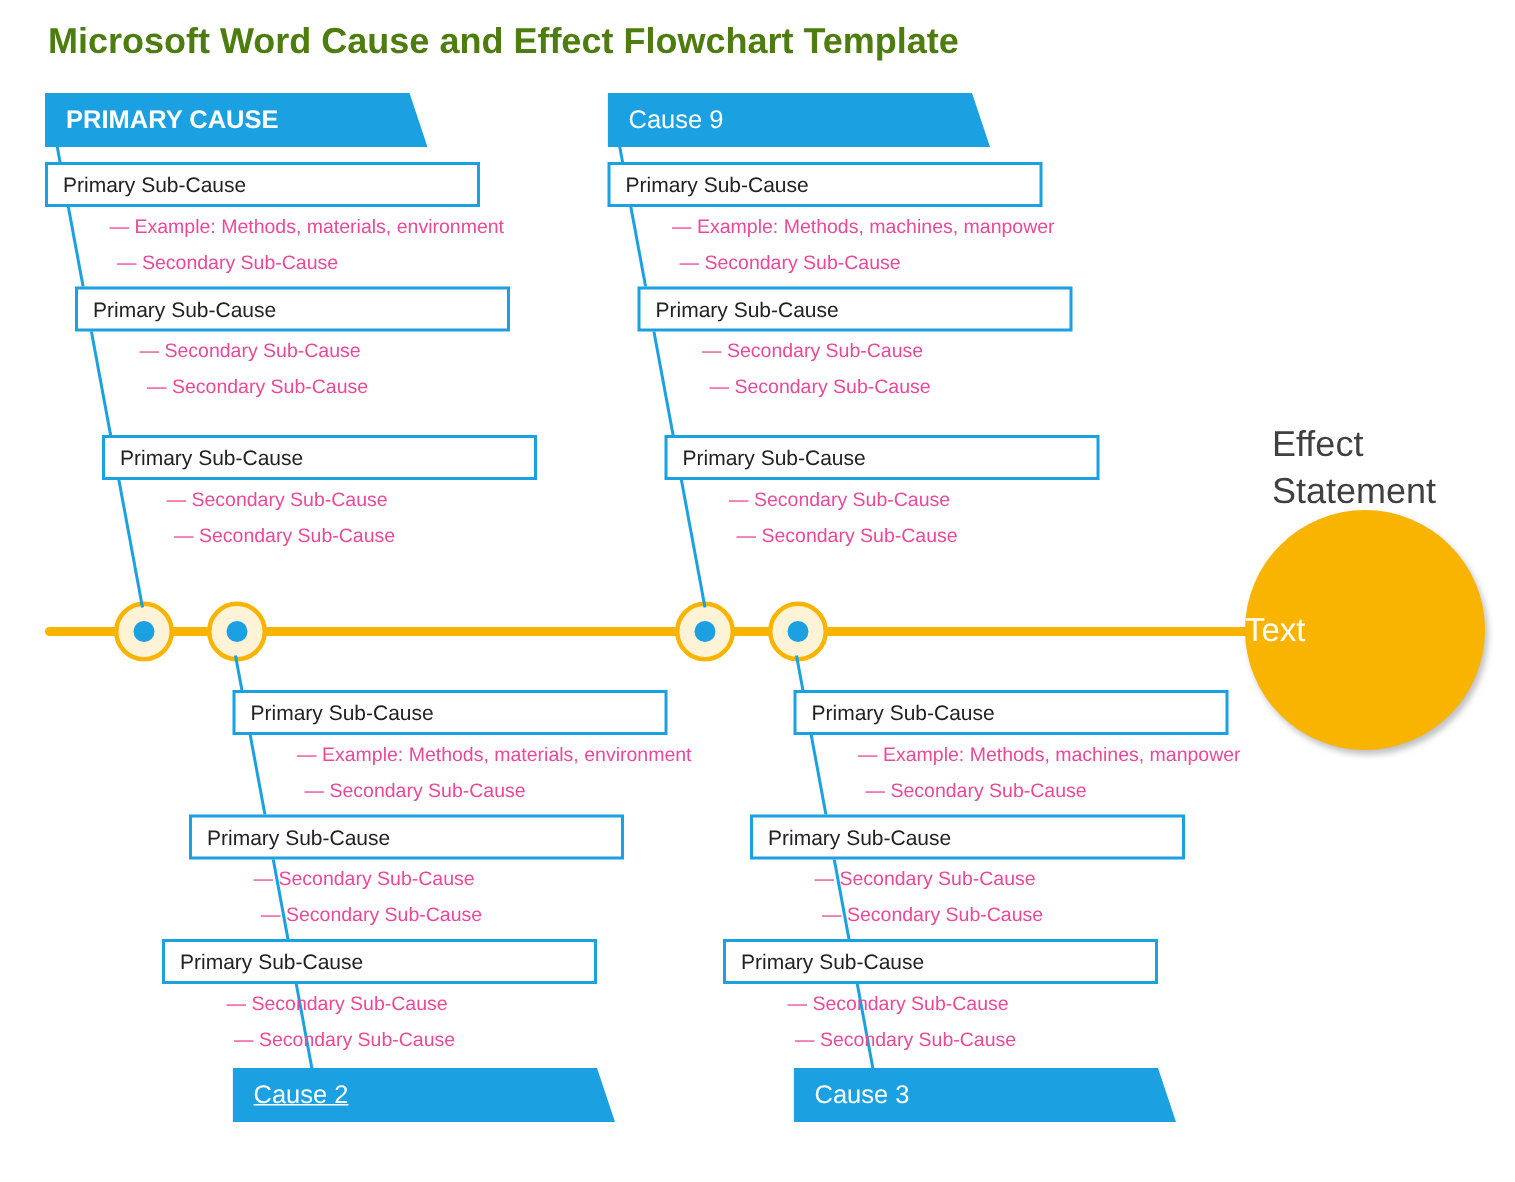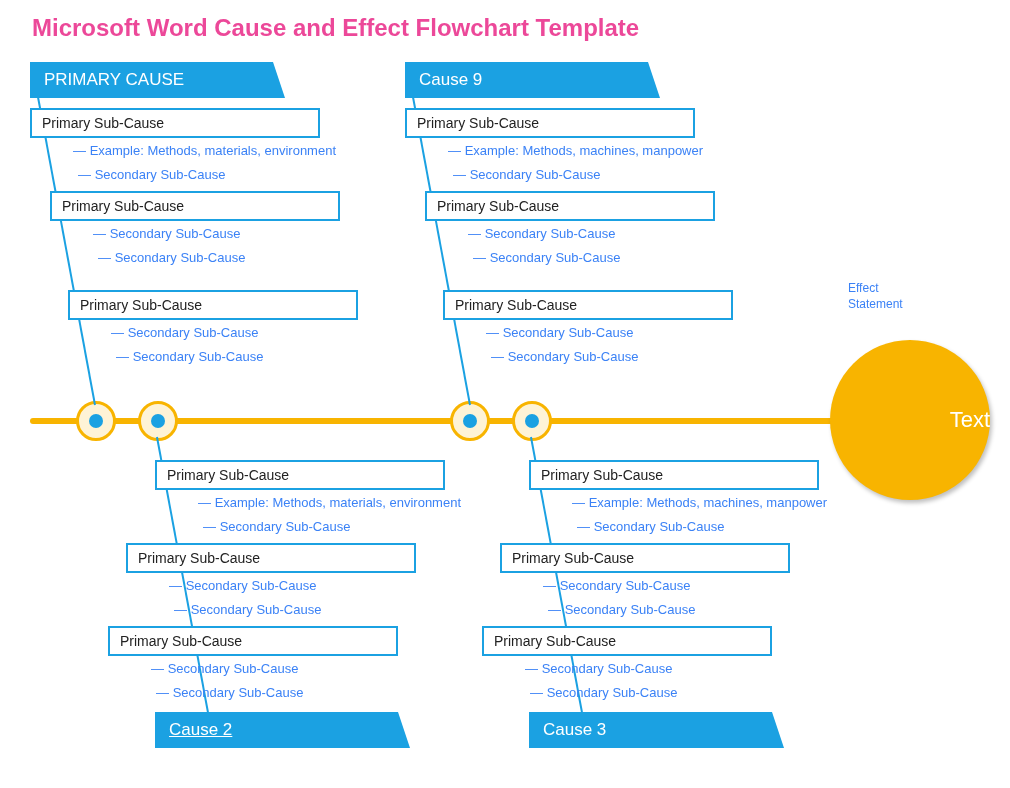--- a/index.html
+++ b/index.html
@@ -10,46 +10,46 @@
   font-family: "Century Gothic", Futura, Verdana, sans-serif;
   position: relative;
   overflow: hidden;
 }
 .title {
   position: absolute;
   top: 14px;
   left: 32px;
   font-size: 24px;
   font-weight: bold;
-  color: #ec4899;
+  color: #4d7c0f;
 }
 .cause-header {
   position: absolute;
   background: #1ba1e2;
   color: white;
   font-size: 17px;
   padding: 8px 14px;
   font-weight: 400;
   clip-path: polygon(0 0, calc(100% - 12px) 0, 100% 100%, 0 100%);
 }
 .cause-header.primary {
-  font-weight: normal;
+  font-weight: bold;
 }
 .subcause-box {
   position: absolute;
   background: white;
   border: 2px solid #1ba1e2;
   font-size: 14px;
   color: #222;
   padding: 5px 10px;
   font-weight: 400;
 }
 .secondary {
   position: absolute;
-  color: #3b82f6;
+  color: #ec4899;
   font-size: 13px;
   font-weight: 400;
 }
 .secondary:before {
   content: "— ";
 }
 .spine {
   position: absolute;
   height: 6px;
   background: #f8b400;
@@ -73,29 +73,29 @@
   left: 10px;
 }
 .effect-circle {
   position: absolute;
   width: 160px;
   height: 160px;
   border-radius: 50%;
   background: #f8b400;
   display: flex;
   align-items: center;
-  justify-content: flex-end;
+  justify-content: flex-start;
   color: white;
   font-size: 22px;
   box-shadow: 2px 3px 4px rgba(0,0,0,0.25);
 }
 .effect-label {
   position: absolute;
-  color: #3b82f6;
-  font-size: 12px;
+  color: #404040;
+  font-size: 24px;
   line-height: 1.3;
 }
 </style>
 </head>
 <body>
 
 <div class="title">Microsoft Word Cause and Effect Flowchart Template</div>
 
 <div class="spine" style="left:30px; top:418px; width:830px;"></div>
 

